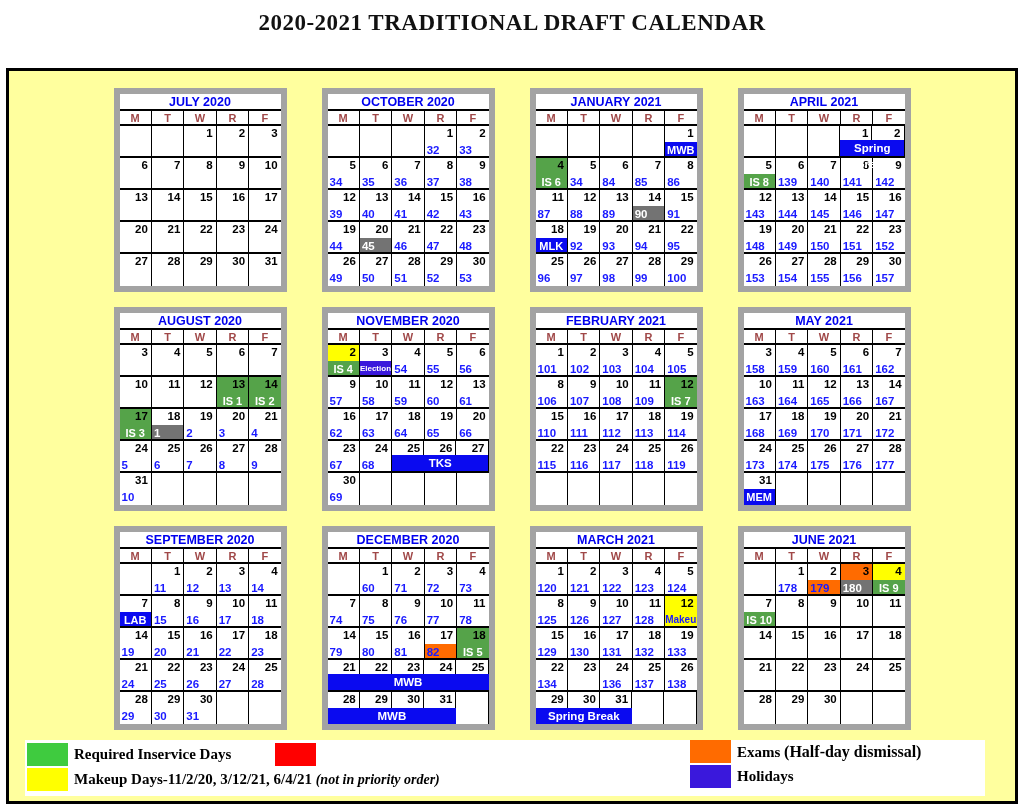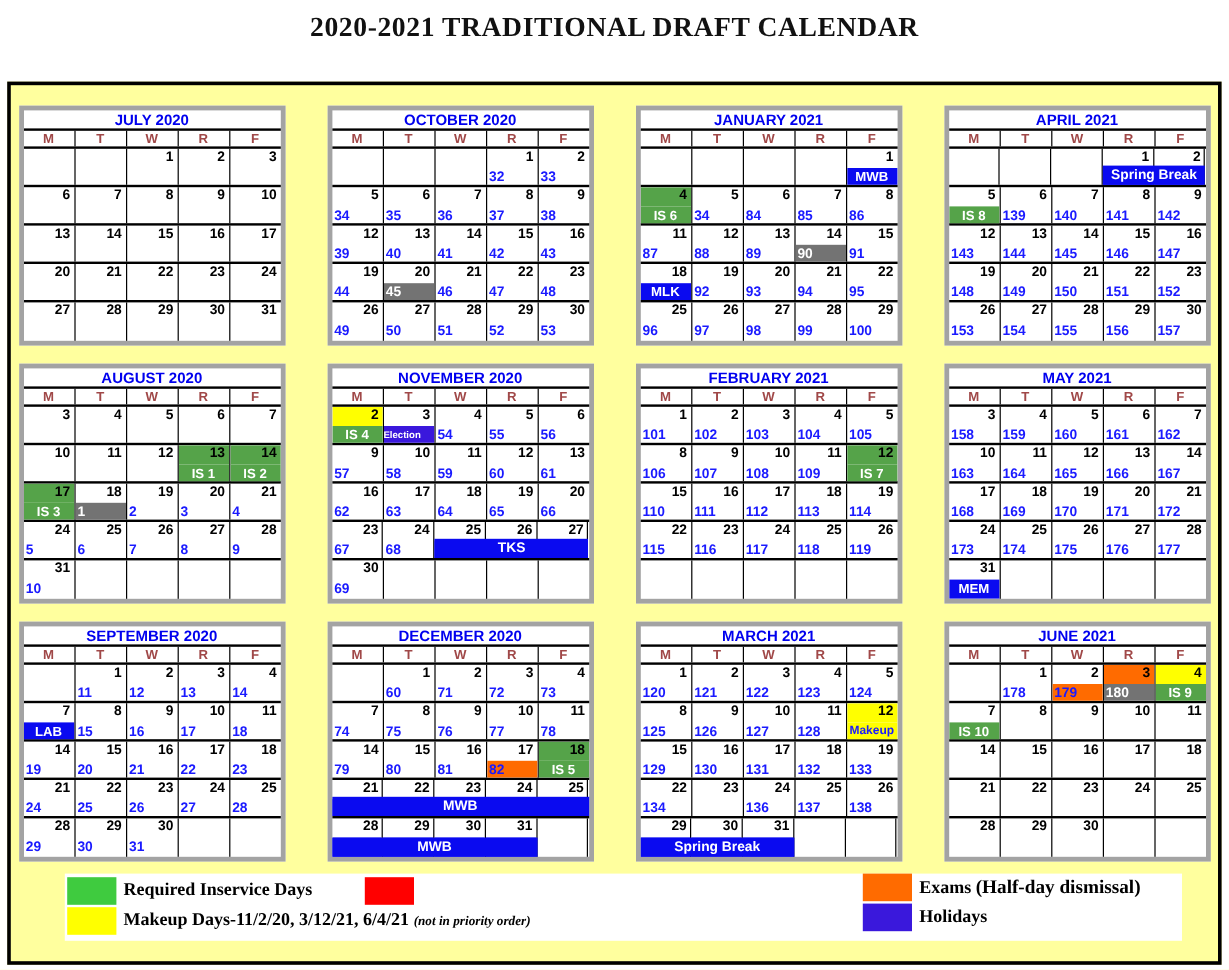--- a/index.html
+++ b/index.html
@@ -7,21 +7,21 @@
   .page-title {
     text-align:center; font-family:"Liberation Serif",serif; font-weight:600;
     font-size:23px; color:#111; padding-top:10px; letter-spacing:0.5px;
   }
   .board {
     position:absolute; left:6px; top:68px; width:1012px; height:736px;
     background:#FFFF9E; border:3px solid #000;
   }
   .grid-row { display:flex; justify-content:center; gap:35px; margin-top:15px; }
   .grid-row:first-child { margin-top:17px; }
-  .month { width:222px; background:#fff; border:4px solid #a3a3a3; }
+  .month { width:173px; background:#fff; border:6px solid #a3a3a3; }
   .m-title {
     height:17px; line-height:16px; text-align:center; color:#0000EE;
     font-weight:bold; font-size:12.5px; border-bottom:2px solid #000;
   }
   .dow { display:flex; height:15px; border-bottom:2px solid #000; }
   .dow > div {
     flex:1; text-align:center; color:#A04848; font-weight:bold;
     font-size:11px; line-height:14px; border-right:1px solid #000;
   }
   .dow > div:last-child { border-right:none; }
@@ -44,27 +44,27 @@
   .bg-red    { background:#737373; }
   .bg-yellow { background:#FFFF00; }
   .bg-orange { background:#FF6B00; }
   .bg-blue   { background:#0A0AF0; }
   .bg-violet { background:#3A18DC; }
   .span {
     position:absolute; bottom:0; height:16px; line-height:16px; z-index:2;
     background:#0A0AF0; color:#fff; font-weight:bold; font-size:11.5px; text-align:center;
   }
   .legend {
-    position:relative; margin:10px 30px 0 45px; height:56px; background:#ffffff;
+    position:relative; margin:10px 30px 0 16px; height:56px; background:#ffffff;
     font-family:"Liberation Serif",serif;
   }
   .legend-item { position:absolute; display:flex; align-items:flex-start; }
   .legend-swatch { width:41px; height:23px; flex:none; }
   .legend-label { font-size:15px; font-weight:bold; color:#000; padding:3px 0 0 6px; white-space:nowrap; }
-  .legend-note { font-size:11px; font-weight:bold; font-style:italic; }
+  .legend-note { font-size:14px; font-weight:bold; font-style:italic; }
   .legend-item.li-0 { left:2px;  top:3px; }
   .legend-item.li-1 { left:2px;  top:28px; }
   .legend-item.li-2 { left:250px; top:3px; }
   .legend-item.li-2 .legend-label { font-weight:normal; }
   .legend-item.li-3 { left:665px; top:0px; }
   .legend-item.li-3 .legend-note { font-style:normal; font-size:16px; }
   .legend-item.li-4 { left:665px; top:25px; }
 </style>
 </head>
 <body>

